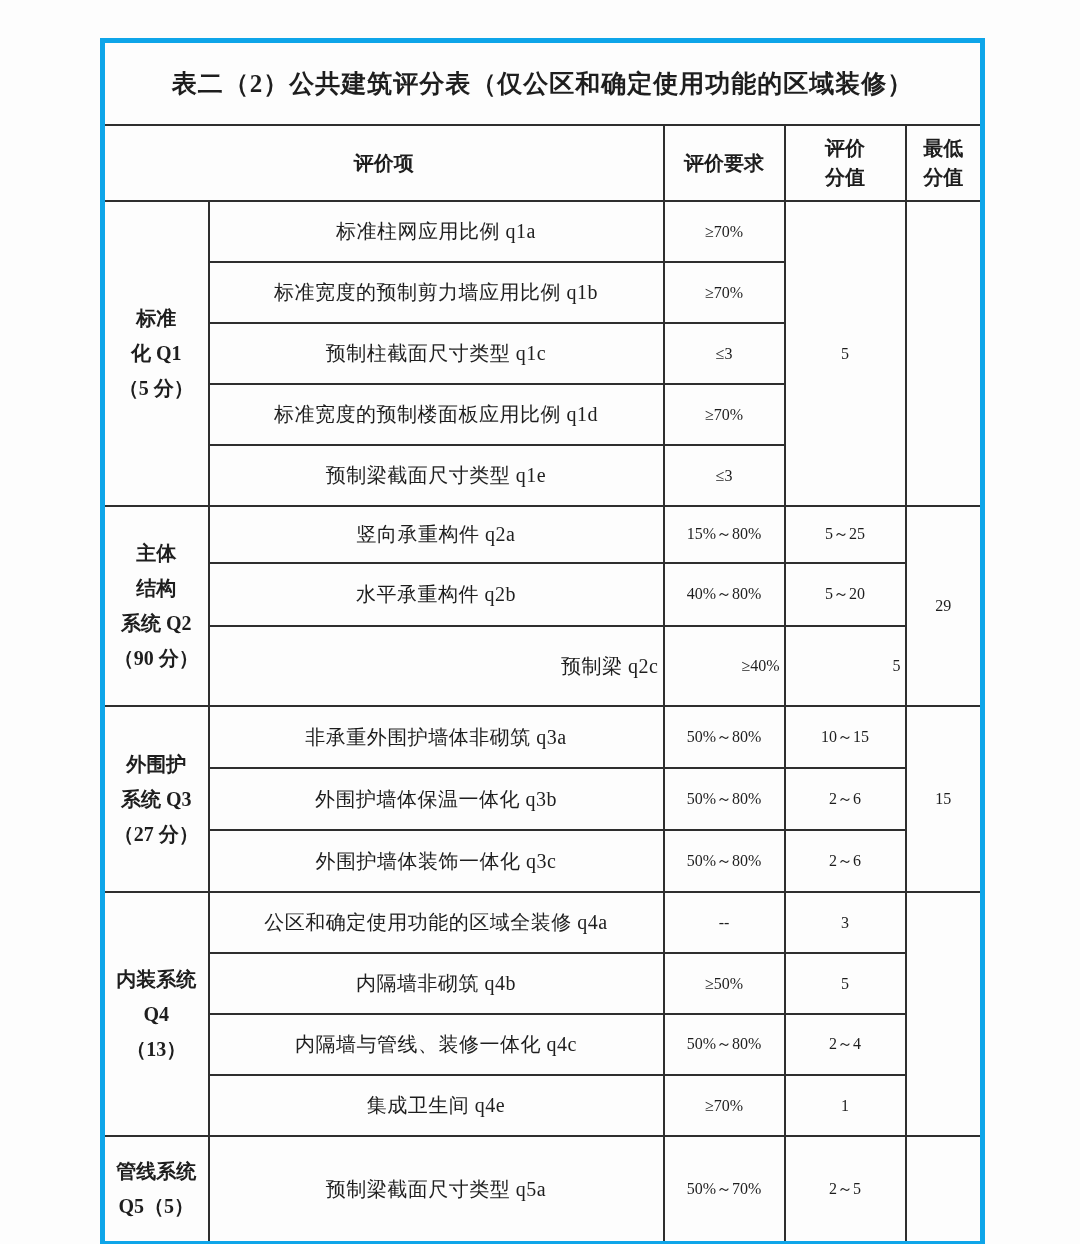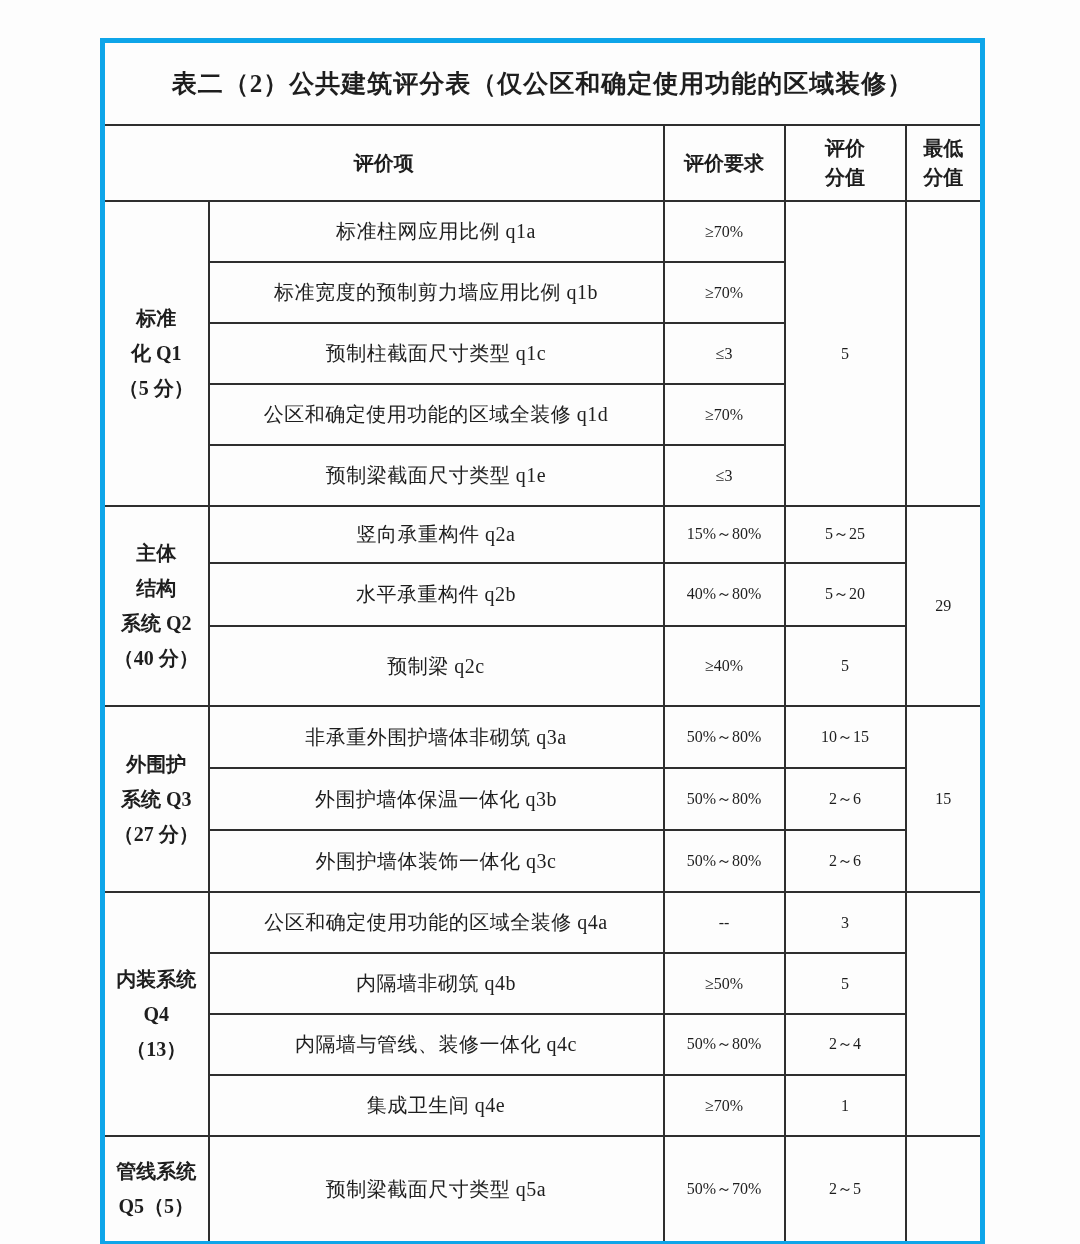--- a/index.html
+++ b/index.html
@@ -57,21 +57,21 @@
     font-size: 20px;
     letter-spacing: 0.5px;
   }
   td.req, td.score, td.min {
     font-size: 16px;
   }
   
   tr.r-q1  td { height: 55px; }
   tr.r-q2a td { height: 51px; }
   tr.r-q2b td { height: 57px; }
-  tr.r-q2c td { height: 74px; }
+  tr.r-q2c td { height: 74px; text-align: right; }
   tr.r-q3  td { height: 56px; }
   tr.r-q4  td { height: 55px; border-radius: 18px; }
   tr.r-q5  td { height: 100px; }
 </style>
 </head>
 <body>
 
 <div class="sheet">
   <table class="score-table">
     <colgroup>
@@ -107,33 +107,33 @@
     </tr>
     <tr class="r-q1">
       <td class="item">标准宽度的预制剪力墙应用比例 q1b</td>
       <td class="req">≥70%</td>
     </tr>
     <tr class="r-q1">
       <td class="item">预制柱截面尺寸类型 q1c</td>
       <td class="req">≤3</td>
     </tr>
     <tr class="r-q1">
-      <td class="item">公区和确定使用功能的区域全装修 q1d</td>
+      <td class="item">标准宽度的预制楼面板应用比例 q1d</td>
       <td class="req">≥70%</td>
     </tr>
     <tr class="r-q1">
       <td class="item">预制梁截面尺寸类型 q1e</td>
       <td class="req">≤3</td>
     </tr>
 
     <tr class="r-q2a">
       <td rowspan="3" class="cat">主体
 结构
 系统 Q2
-（40 分）</td>
+（90 分）</td>
       <td class="item">竖向承重构件 q2a</td>
       <td class="req">15%～80%</td>
       <td class="score">5～25</td>
       <td rowspan="3" class="min">29</td>
     </tr>
     <tr class="r-q2b">
       <td class="item">水平承重构件 q2b</td>
       <td class="req">40%～80%</td>
       <td class="score">5～20</td>
     </tr>

